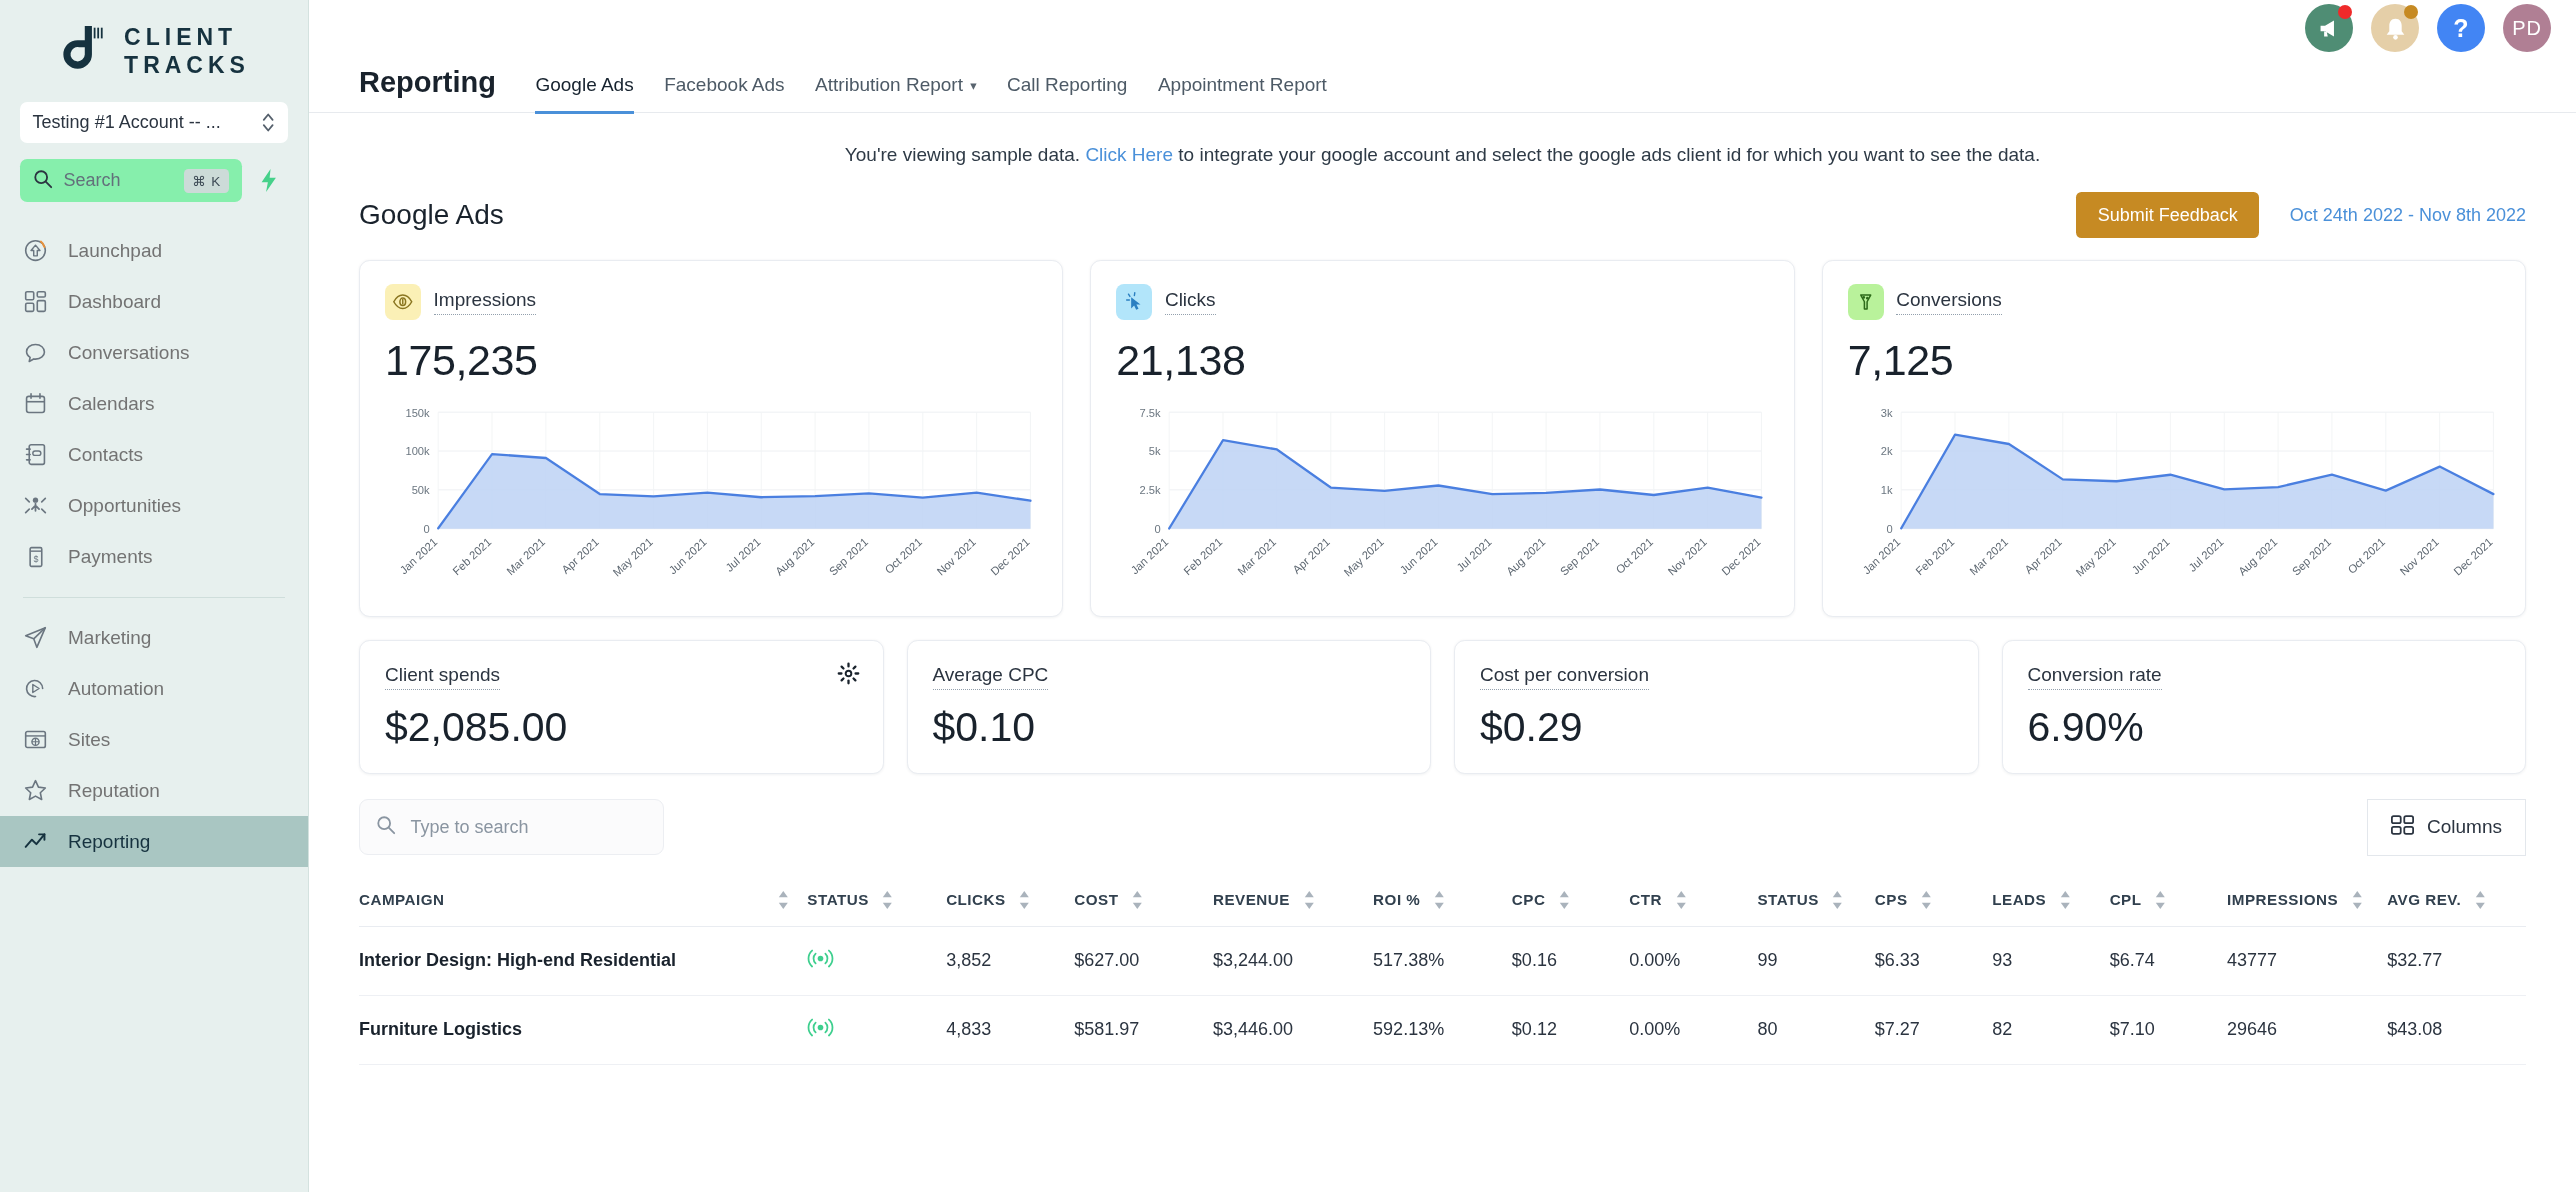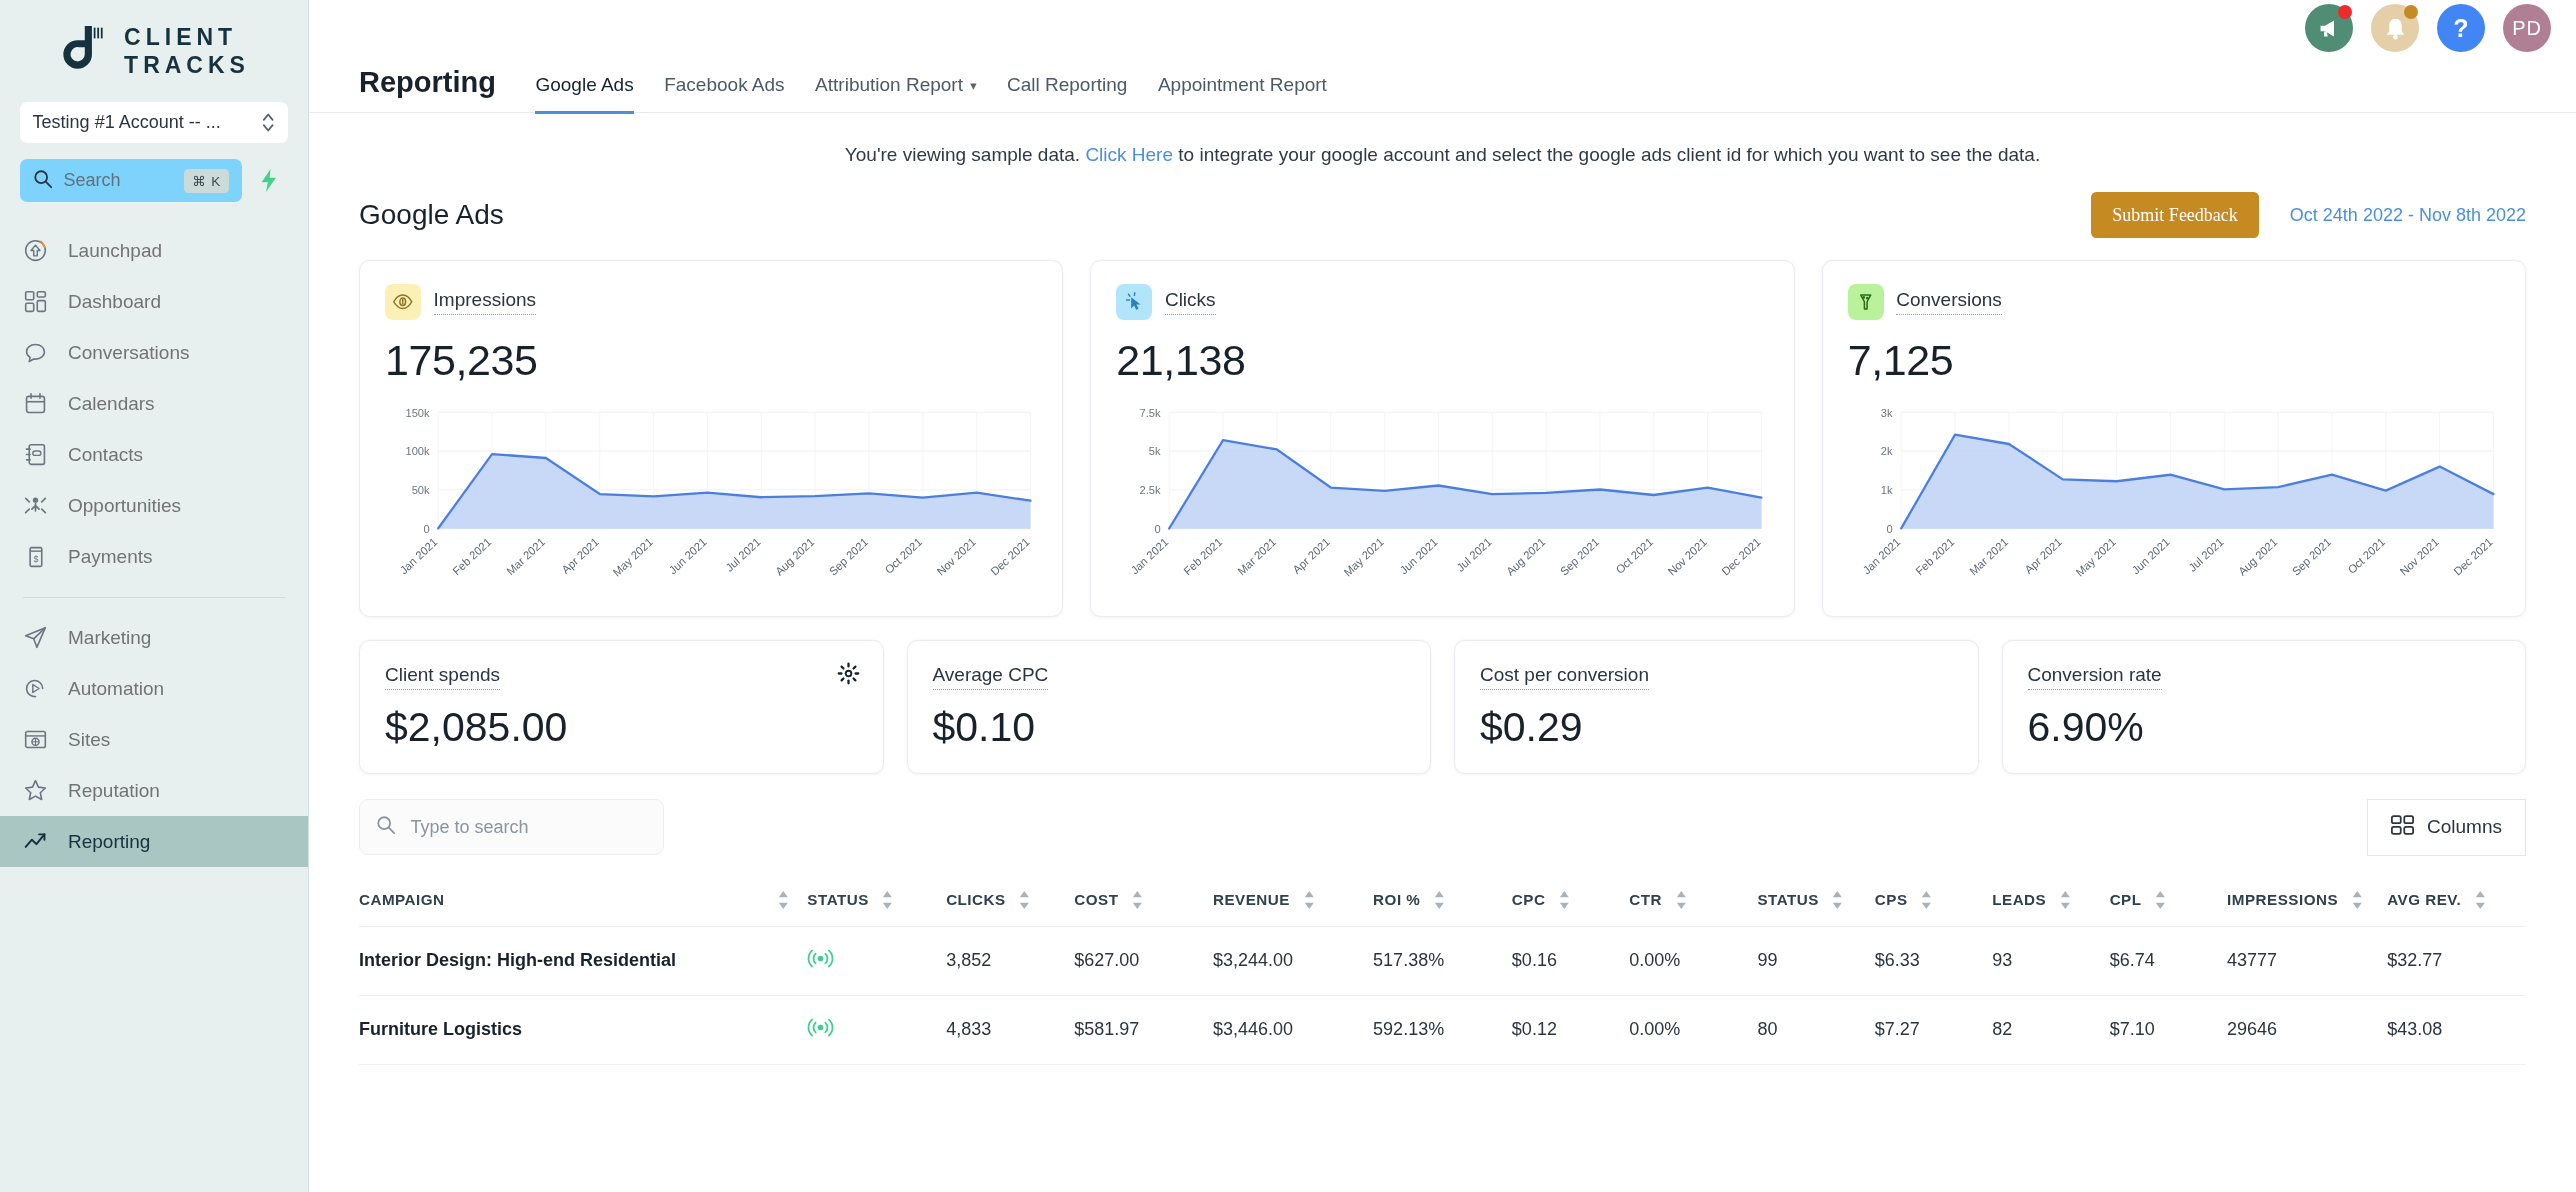--- a/index.html
+++ b/index.html
@@ -34,21 +34,21 @@
     background: #fff; border-radius: 7.2px;
     display: flex; align-items: center; padding: 0 12.6px;
     font-size: 18px; color: #2b3440; justify-content: space-between;
   }
   .acct-arrows { display: flex; flex-direction: column; gap: 2.7px; color: #55606c; }
   .search-row {
     margin: 16px 20px 0 20px; height: 43px;
     display: flex; align-items: center; gap: 7.2px;
   }
   .search-box {
-    flex: 1; height: 43px; background: #7dd3fc; border-radius: 7.2px;
+    flex: 1; height: 43px; background: #86efac; border-radius: 7.2px;
     display: flex; align-items: center; padding: 0 12.6px; gap: 10.8px;
   }
   .search-ph { font-size: 18px; color: #63707b; flex: 1; }
   .kbd {
     background: #ccdbd8; border-radius: 4.5px; padding: 3.6px 8px;
     font-size: 13.5px; color: #3d4a55; letter-spacing: 0.9px;
   }
   .bolt-btn {
     width: 39px; height: 39px; display: flex;
     align-items: center; justify-content: center;
@@ -99,21 +99,21 @@
 
   .hdr-row {
     display: flex; align-items: center; justify-content: space-between;
     padding: 16px 50px 0 50px;
   }
   .gads-title { font-size: 28px; font-weight: 500; color: #19222c; }
   .hdr-right { display: flex; align-items: center; gap: 30.5px; }
   .feedback-btn {
     background: #c68a23; color: #fff; border: none;
     font-size: 18px; padding: 12.6px 21.5px; border-radius: 5.4px;
-    font-family: Liberation Serif, serif;
+    font-family: Liberation Sans, sans-serif;
   }
   .daterange { color: #4a90d9; font-size: 18px; }
 
   
   .cards-row { display: flex; gap: 27px; padding: 21.5px 50px 0 50px; }
   .card {
     flex: 1; background: #fff; border: 0.9px solid #e9ecf1;
     border-radius: 10.8px; box-shadow: 0 0.9px 2.7px rgba(20,30,50,.06);
     padding: 23px 25px 18px 25px;
   }

